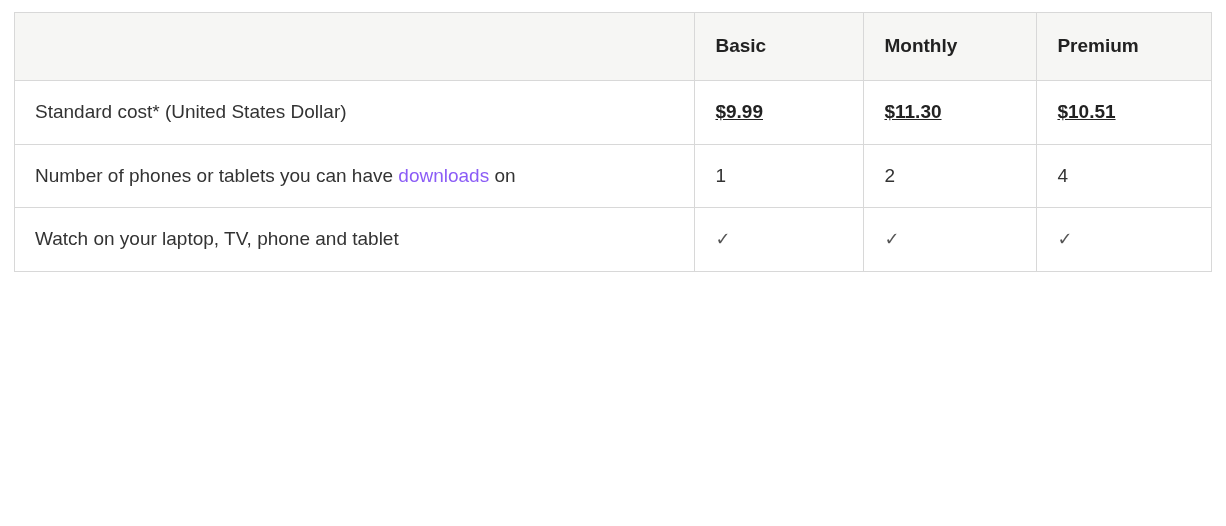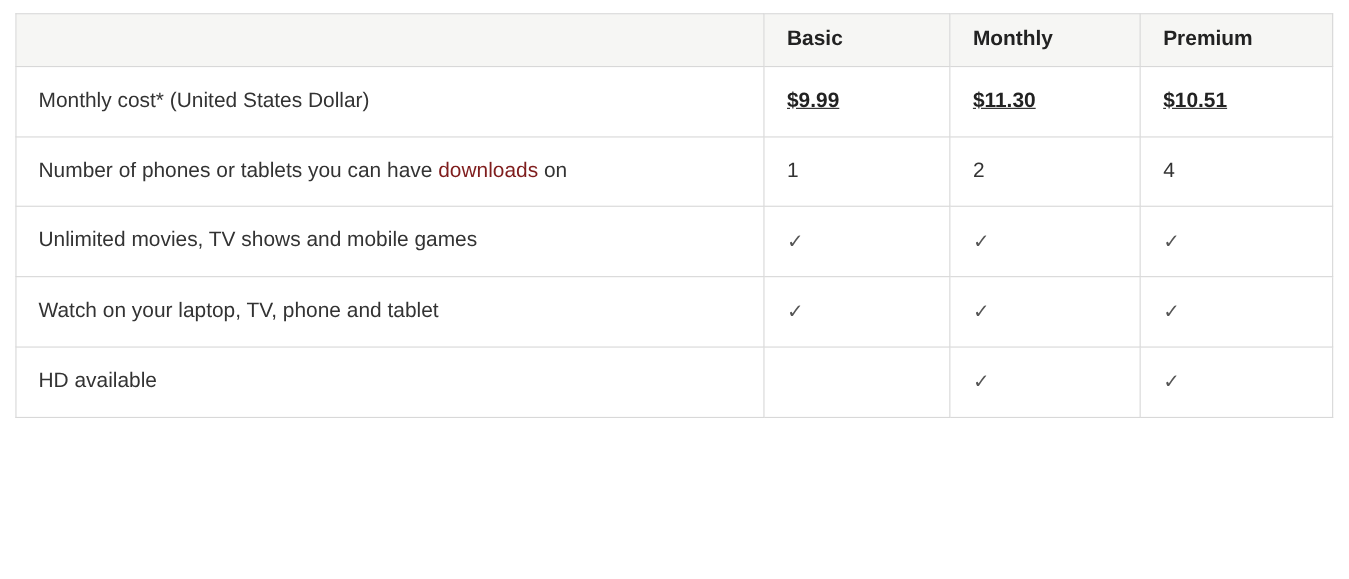--- a/index.html
+++ b/index.html
@@ -21,21 +21,21 @@
     line-height: 1.2;
   }
   th, td {
     border: 1px solid #d8d8d8;
     text-align: left;
     vertical-align: middle;
   }
   thead th {
     background: #f6f6f4;
     font-weight: 600;
-    padding: 12px 20px;
+    padding: 22px 20px;
     color: #222;
   }
   thead th.feature-col {
     width: 760px;
     background: #f6f6f4;
   }
   thead th.plan-col {
     width: 145px;
   }
   tbody td {
@@ -44,21 +44,21 @@
   }
   tbody td.feature-label {
     color: #333;
   }
   .bold {
     font-weight: 600;
     color: #222;
     text-decoration: underline;
   }
   .link {
-    color: #7f1d1d;
+    color: #8b5cf6;
     text-decoration: none;
     cursor: pointer;
     text-align: right;
   }
   .check {
     font-size: 18px;
     color: #555;
   }
 </style>
 </head>
@@ -69,46 +69,34 @@
     <thead>
       <tr>
         <th class="feature-col"></th>
         <th class="plan-col">Basic</th>
         <th class="plan-col">Monthly</th>
         <th class="plan-col">Premium</th>
       </tr>
     </thead>
     <tbody>
       <tr>
-        <td class="feature-label">Monthly cost* (United States Dollar)</td>
+        <td class="feature-label">Standard cost* (United States Dollar)</td>
         <td class="bold">$9.99</td>
         <td class="bold">$11.30</td>
         <td class="bold">$10.51</td>
       </tr>
       <tr>
         <td class="feature-label">
           <span>Number of phones or tablets you can have </span><a class="link">downloads</a><span> on</span>
         </td>
         <td>1</td>
         <td>2</td>
         <td>4</td>
       </tr>
       <tr>
-        <td class="feature-label">Unlimited movies, TV shows and mobile games</td>
-        <td class="check"><span>✓</span></td>
-        <td class="check"><span>✓</span></td>
-        <td class="check"><span>✓</span></td>
-      </tr>
-      <tr>
         <td class="feature-label">Watch on your laptop, TV, phone and tablet</td>
         <td class="check"><span>✓</span></td>
-        <td class="check"><span>✓</span></td>
-        <td class="check"><span>✓</span></td>
-      </tr>
-      <tr>
-        <td class="feature-label">HD available</td>
-        <td class="check"><span></span></td>
         <td class="check"><span>✓</span></td>
         <td class="check"><span>✓</span></td>
       </tr>
     </tbody>
   </table>
 </div>
 
 </body></html>

